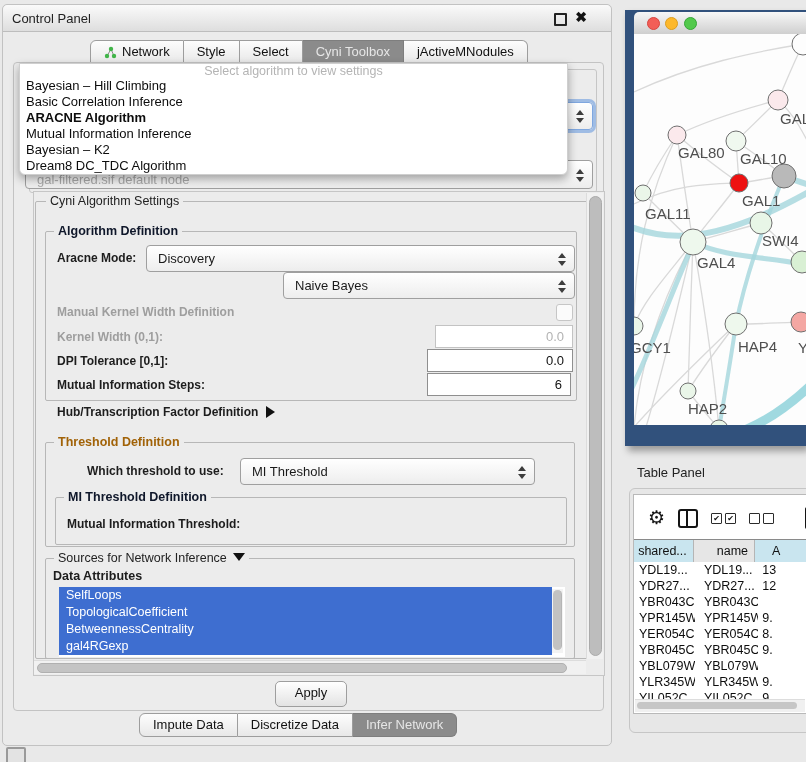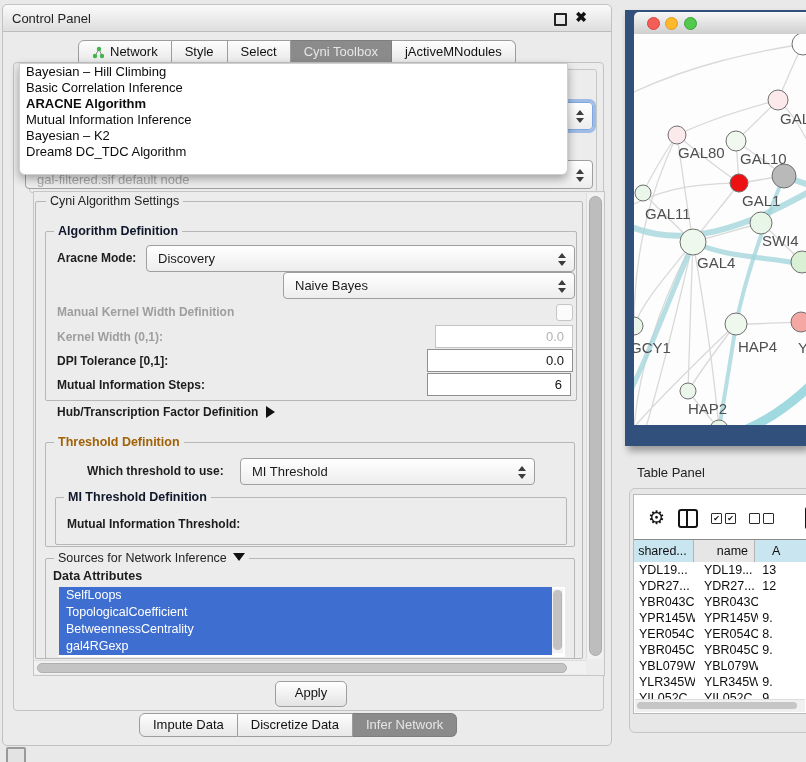--- a/index.html
+++ b/index.html
@@ -9,21 +9,21 @@
   .cp-window{position:absolute;left:2px;top:4px;width:608px;height:740px;background:#ebebeb;
              border:1px solid #c2c2c2;border-radius:5px;}
   .cp-titlebar{position:absolute;left:0;top:0;width:100%;height:26px;
                background:linear-gradient(#fafafa,#dedede);border-bottom:1px solid #bdbdbd;
                border-radius:5px 5px 0 0;}
   .cp-title{position:absolute;left:9px;top:6px;font-size:13px;color:#222;}
   .cp-float{position:absolute;right:44px;top:8px;width:9px;height:9px;border:2px solid #222;border-radius:1px;}
   .cp-close{position:absolute;right:24px;top:4px;font-size:14px;font-weight:700;color:#111;}
   
   .tabstrip{position:absolute;display:flex;}
-  .tabstrip-top{left:75px;top:35px;}
+  .tabstrip-top{left:87px;top:35px;}
   .tabstrip-bottom{left:136px;top:708px;align-items:center;}
   .tab{height:22px;line-height:22px;padding:0 13px;background:linear-gradient(#fdfdfd,#e8e8e8);
        border:1px solid #9d9d9d;border-left:none;font-size:13px;color:#111;white-space:nowrap;
        display:flex;align-items:center;gap:5px;}
   .tab:first-child{border-left:1px solid #9d9d9d;border-radius:6px 0 0 0;}
   .tab:last-child{border-radius:0 6px 0 0;}
   .tabstrip-bottom .tab:first-child{border-radius:6px 0 0 6px;}
   .tabstrip-bottom .tab:last-child{border-radius:0 6px 6px 0;}
   .tab.sel{background:#8b8b8b;color:#e6e6e6;border-color:#7e7e7e;}
   
@@ -156,33 +156,34 @@
     <div class="inference-panel"></div>
     <div class="combo focused" style="left:155px;top:97px;width:433px;height:26px;z-index:10;">
         <span class="stepper"></span>
       </div>
     <div class="combo ghost" style="left:22px;top:155px;width:566px;height:27px;z-index:10;">
       <span class="cval" style="top:11px;">gal-filtered.sif default node</span>
       <span class="stepper"></span>
     </div>
 
     <div class="popup">
+      <div class="popup-prompt">Select algorithm to view settings</div>
       <div>
           <div class="algo-item">Bayesian – Hill Climbing</div>
           <div class="algo-item">Basic Correlation Inference</div>
           <div class="algo-item bold">ARACNE Algorithm</div>
           <div class="algo-item">Mutual Information Inference</div>
           <div class="algo-item">Bayesian – K2</div>
           <div class="algo-item">Dream8 DC_TDC Algorithm</div>
         </div>
     </div>
 
     <div class="scrollpane"></div>
 
-    <div class="grp" style="left:32px;top:196px;width:546px;height:456px;">
+    <div class="grp" style="left:32px;top:196px;width:546px;height:456px;padding-left:20px;">
       <span class="leg" style="left:10px;">Cyni Algorithm Settings</span>
     </div>
 
     <div class="grp" style="left:42px;top:226px;width:530px;height:168px;">
       <span class="leg blue">Algorithm Definition</span>
     </div>
     <span class="lbl" style="left:54px;top:246px;">Aracne Mode:</span>
     <div class="combo" style="left:143px;top:240px;width:427px;height:25px;">
       <span class="cval">Discovery</span>
       <span class="stepper"></span>

